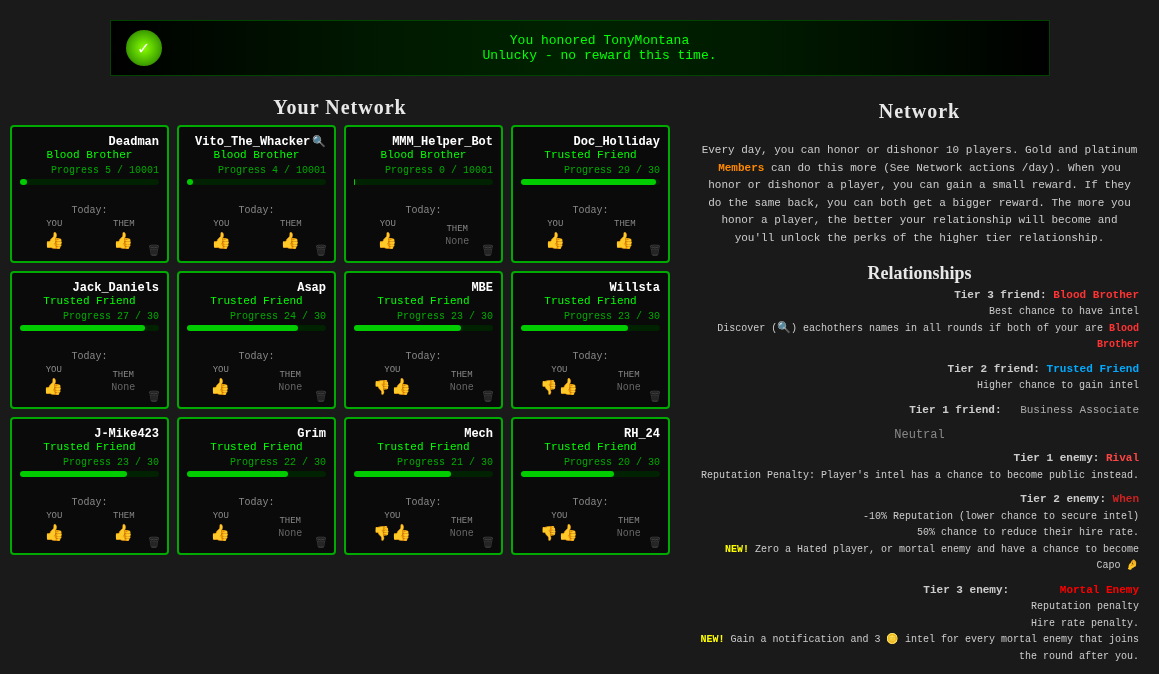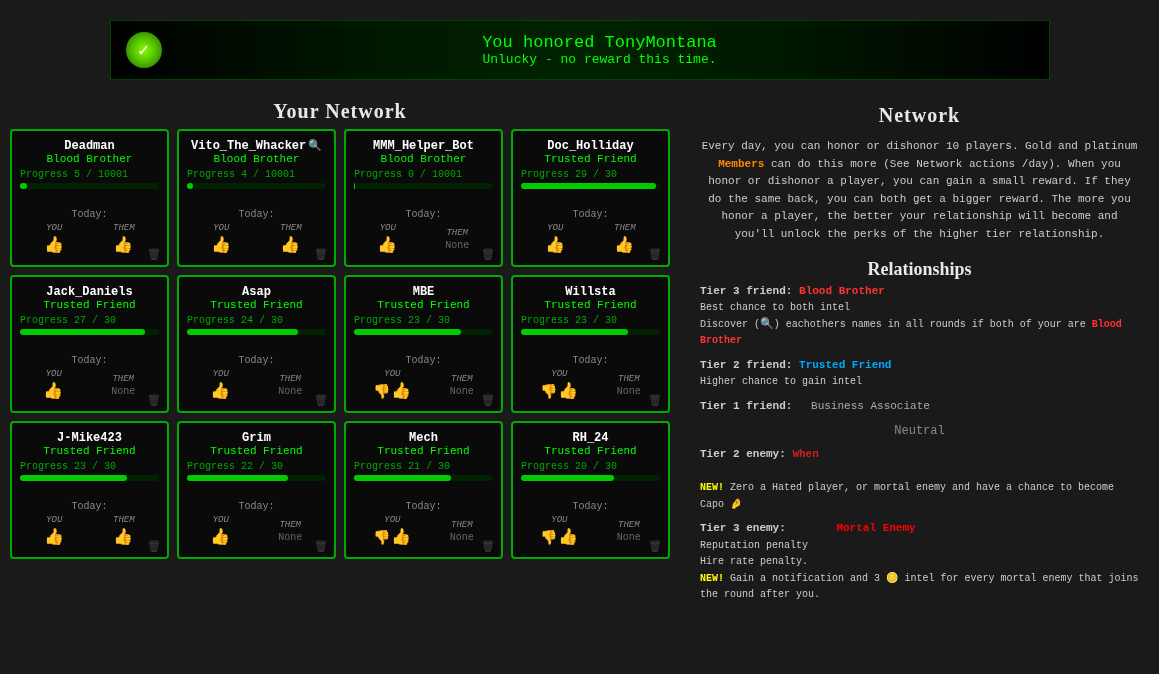--- a/index.html
+++ b/index.html
@@ -75,37 +75,37 @@
       border: 2px solid #00aa00;
       border-radius: 4px;
       padding: 8px;
       position: relative;
     }
 
     .player-card .player-name {
       color: #ffffff;
       font-weight: bold;
       font-size: 12px;
-      text-align: center;
+      text-align: right;
     }
     .player-card .player-name .search-icon {
       color: #ffff00;
       font-size: 11px;
       margin-left: 2px;
     }
     .player-card .relationship {
       color: #00ff00;
       font-size: 11px;
       text-align: center;
       margin-bottom: 4px;
     }
     .progress-label {
       color: #00aa00;
       font-size: 10px;
-      text-align: left;
+      text-align: right;
     }
     .progress-bar-bg {
       background: #002200;
       height: 6px;
       border-radius: 3px;
       margin: 3px 0 6px 0;
       width: 100%;
     }
     .progress-bar-fill {
       background: #00cc00;
@@ -128,21 +128,20 @@
     }
     .you-them-col {
       display: flex;
       flex-direction: column;
       align-items: center;
     }
     .col-label {
       font-size: 9px;
       color: #888;
       margin-bottom: 2px;
-      font-style: italic;
     }
     .thumb-up {
       font-size: 16px;
       color: #00ff00;
       cursor: pointer;
     }
     .thumb-down {
       font-size: 14px;
       color: #ff3300;
       cursor: pointer;
@@ -168,21 +167,21 @@
     
     .right-panel {
       width: 479px;
       padding: 10px 20px;
       font-size: 11px;
       line-height: 1.5;
     }
     .right-panel .section-title {
       font-size: 20px;
       color: #e8e8e8;
-      margin-bottom: 8px;
+      margin-bottom: 16px;
     }
     .right-panel .how-title {
       color: #ffffff;
       font-weight: bold;
       text-align: center;
       margin-bottom: 4px;
       font-size: 12px;
     }
     .right-panel .description {
       color: #cccccc;
@@ -200,21 +199,21 @@
     }
     .relationships-section .rel-subtitle {
       font-size: 18px;
       font-weight: bold;
       color: #e8e8e8;
       font-family: Georgia, serif;
       text-align: center;
     }
     .tier-entry {
       margin-bottom: 8px;
-      text-align: left;
+      text-align: right;
     }
     .tier-label {
       color: #cccccc;
       font-weight: bold;
       font-size: 11px;
     }
     .tier-friend-blood {
       color: #ff3333;
       font-weight: bold;
     }
@@ -257,21 +256,21 @@
       color: #ffff00;
       font-size: 11px;
     }
   </style>
 </head>
 <body>
 
 <div style="display:flex; justify-content:center; margin-top:10px;">
   <div class="notification-bar">
     <div class="notification-checkmark">✓</div>
-    <div style="color:#00ff00; font-size:17px;">You honored TonyMontana</div>
+    <div style="color:#00ff00; font-size:13px;">You honored TonyMontana</div>
     <div style="color:#00ff00; font-size:13px;">Unlucky - no reward this time.</div>
   </div>
 </div>
 
 <div class="main-layout">
 
   <div class="left-panel">
     <div class="section-title">Your Network</div>
     <div class="cards-grid" id="cards-container">
     <div class="player-card">
@@ -533,39 +532,43 @@
     <div class="section-title">Network</div>
     <div class="description">
       Every day, you can honor or dishonor 10 players. Gold and platinum <span class="orange">Members</span> can do this more (See Network actions /day). When you honor or dishonor a player, you can gain a small reward. If they do the same back, you can both get a bigger reward. The more you honor a player, the better your relationship will become and you'll unlock the perks of the higher tier relationship.
     </div>
 
     <div class="relationships-section">
       <div class="rel-subtitle">Relationships</div>
 
       <div class="tier-entry">
         <span class="tier-label">Tier 3 friend: </span><span class="tier-friend-blood">Blood Brother</span><br>
-        <span class="tier-desc">Best chance to both intel</span><br>
+        <span class="tier-desc">Best chance to have intel</span><br>
         <span class="tier-desc">Discover (<span class="search-mag">🔍</span>) eachothers names in all rounds if both of your are <span class="tier-friend-blood">Blood Brother</span></span>
       </div>
 
       <div class="tier-entry">
         <span class="tier-label">Tier 2 friend: </span><span class="tier-friend-trusted">Trusted Friend</span><br>
         <span class="tier-desc">Higher chance to gain intel</span>
       </div>
 
       <div class="tier-entry">
         <span class="tier-label">Tier 1 friend: </span><span class="tier-friend-business">Business Associate</span>
       </div>
 
       <div class="neutral-label">Neutral</div>
 
+      <div class="tier-entry">
+        <span class="tier-label">Tier 1 enemy: </span><span class="tier-enemy-rival">Rival</span><br>
+        <span class="tier-desc">Reputation Penalty: Player's intel has a chance to become public instead.</span>
+      </div>
 
       <div class="tier-entry">
         <span class="tier-label">Tier 2 enemy: </span><span class="tier-enemy-hated">When</span><br>
-        <br>
+        <span class="tier-desc">-10% Reputation (lower chance to secure intel)<br>50% chance to reduce their hire rate.</span><br>
         <span class="tier-desc"><span class="new-label">NEW!</span> Zero a Hated player, or mortal enemy and have a chance to become Capo 🤌</span>
       </div>
 
       <div class="tier-entry">
         <span class="tier-label">Tier 3 enemy: </span><span class="tier-enemy-mortal">Mortal Enemy</span><br>
         <span class="tier-desc">Reputation penalty<br>Hire rate penalty.</span><br>
         <span class="tier-desc"><span class="new-label">NEW!</span> Gain a notification and 3 🪙 intel for every mortal enemy that joins the round after you.</span>
       </div>
     </div>
   </div>

